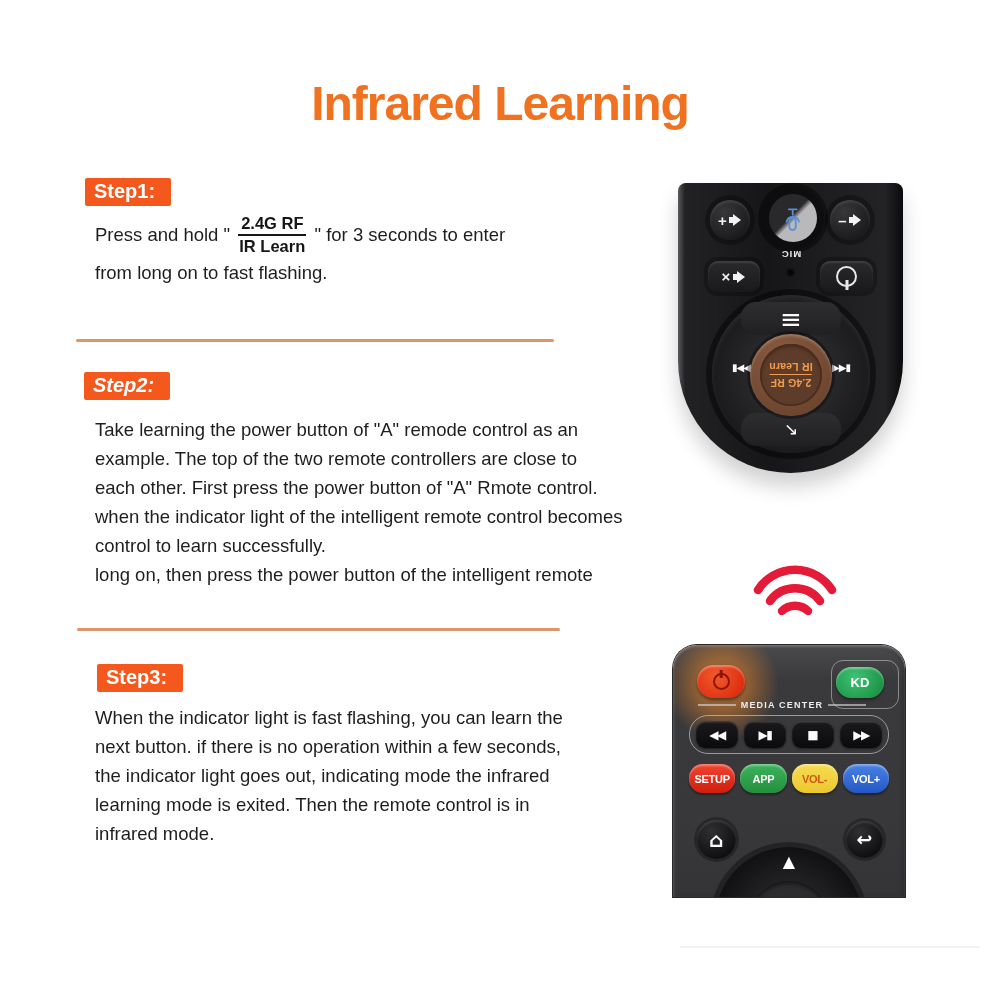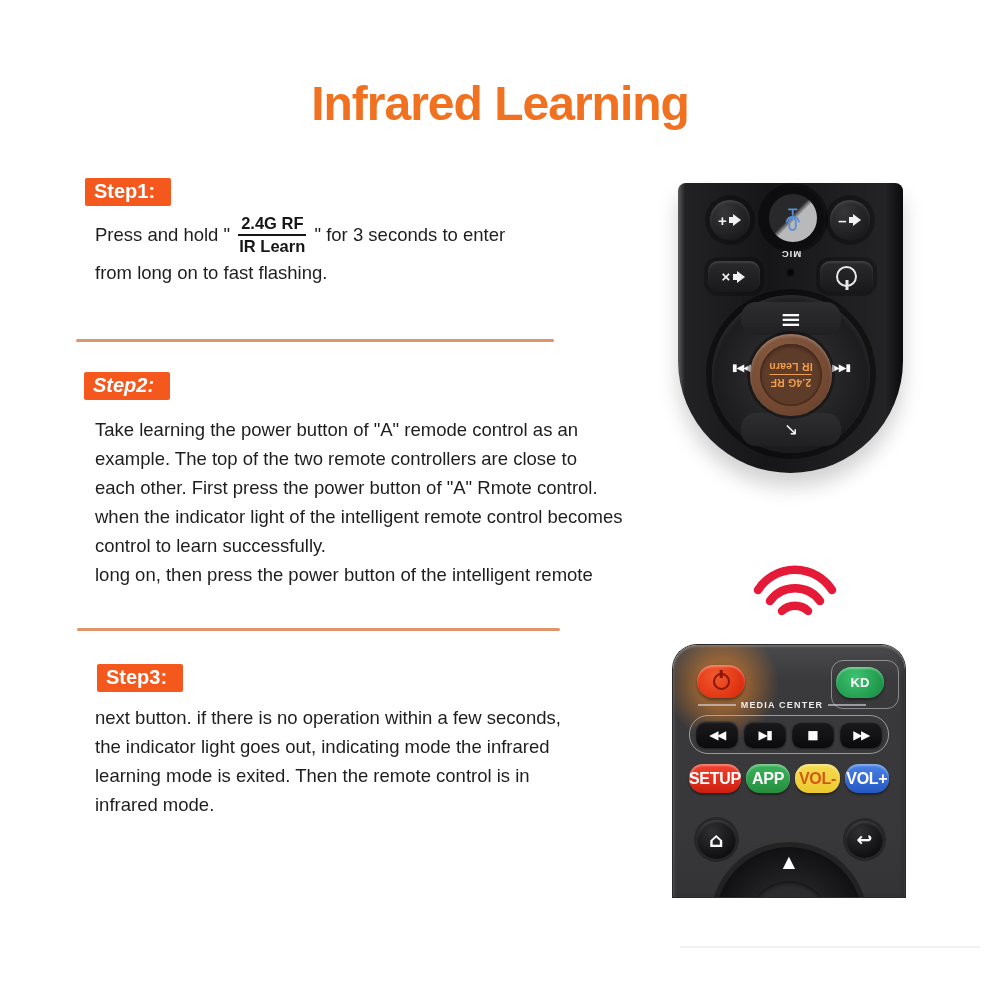--- a/index.html
+++ b/index.html
@@ -99,21 +99,21 @@
   .media-label::before,.media-label::after{content:"";flex:1;height:1.2px;background:rgba(220,220,228,.6);margin:0 5px;}
   .media-panel{position:absolute;left:16px;top:70px;width:200px;height:39px;border-radius:19px;
       border:1.4px solid rgba(205,205,212,.65);box-sizing:border-box;
       display:flex;align-items:center;justify-content:space-between;padding:0 6px;}
   .m-btn{width:42px;height:27px;border-radius:9px;background:linear-gradient(180deg,#1a1a1c,#0b0b0d);
       box-shadow:inset 0 1.5px 1.5px rgba(255,255,255,.18), 0 1px 2px rgba(0,0,0,.5);
       display:flex;align-items:center;justify-content:center;font-size:12px;font-weight:bold;
       letter-spacing:-1.5px;}
   .color-row{position:absolute;left:16px;top:119px;width:200px;height:29px;display:flex;gap:5px;}
   .c-btn{flex:1;border-radius:14px;display:flex;align-items:center;justify-content:center;
-      color:#fff;font-weight:bold;font-size:16px;letter-spacing:-.3px;
+      color:#fff;font-weight:bold;font-size:11px;letter-spacing:-.3px;
       box-shadow:0 2px 2px rgba(0,0,0,.4), inset 0 2px 2px rgba(255,255,255,.35);}
   .c-setup{background:linear-gradient(180deg,#f04430,#cf1e0e);}
   .c-app{background:linear-gradient(180deg,#3db25c,#248f3e);}
   .c-volm{background:linear-gradient(180deg,#f6dc52,#ecc82e);color:#d05a14;}
   .c-volp{background:linear-gradient(180deg,#4a82e4,#2458c4);}
   .rb-circle{position:absolute;border-radius:50%;
       background:radial-gradient(circle at 38% 30%,#303032,#0d0d0f 78%);
       box-shadow:0 0 0 3px rgba(0,0,0,.3), inset 0 2px 2px rgba(255,255,255,.12);
       display:flex;align-items:center;justify-content:center;}
   .rb-dpad{position:absolute;left:42px;top:202px;width:148px;height:148px;border-radius:50%;
@@ -159,20 +159,21 @@
     <div class="pline">control to learn successfully.</div>
     <div class="pline">long on, then press the power button of the intelligent remote</div>
   </div>
 
   <div class="divider" style="left:77px;top:628px;width:483px;"></div>
 
   <div class="step-box" style="left:97px;top:664px;">
     <span>Step3:</span>
   </div>
   <div class="para" style="left:95px;top:703px;width:560px;">
+    <div class="pline">When the indicator light is fast flashing, you can learn the</div>
     <div class="pline">next button. if there is no operation within a few seconds,</div>
     <div class="pline">the indicator light goes out, indicating mode the infrared</div>
     <div class="pline">learning mode is exited. Then the remote control is in</div>
     <div class="pline">infrared mode.</div>
   </div>
 
   <div class="remote-top">
     <div class="rt-round" style="left:32px;top:17px;width:40px;height:40px;">
       <span class="sign">+</span>
       <span class="spk"></span>

